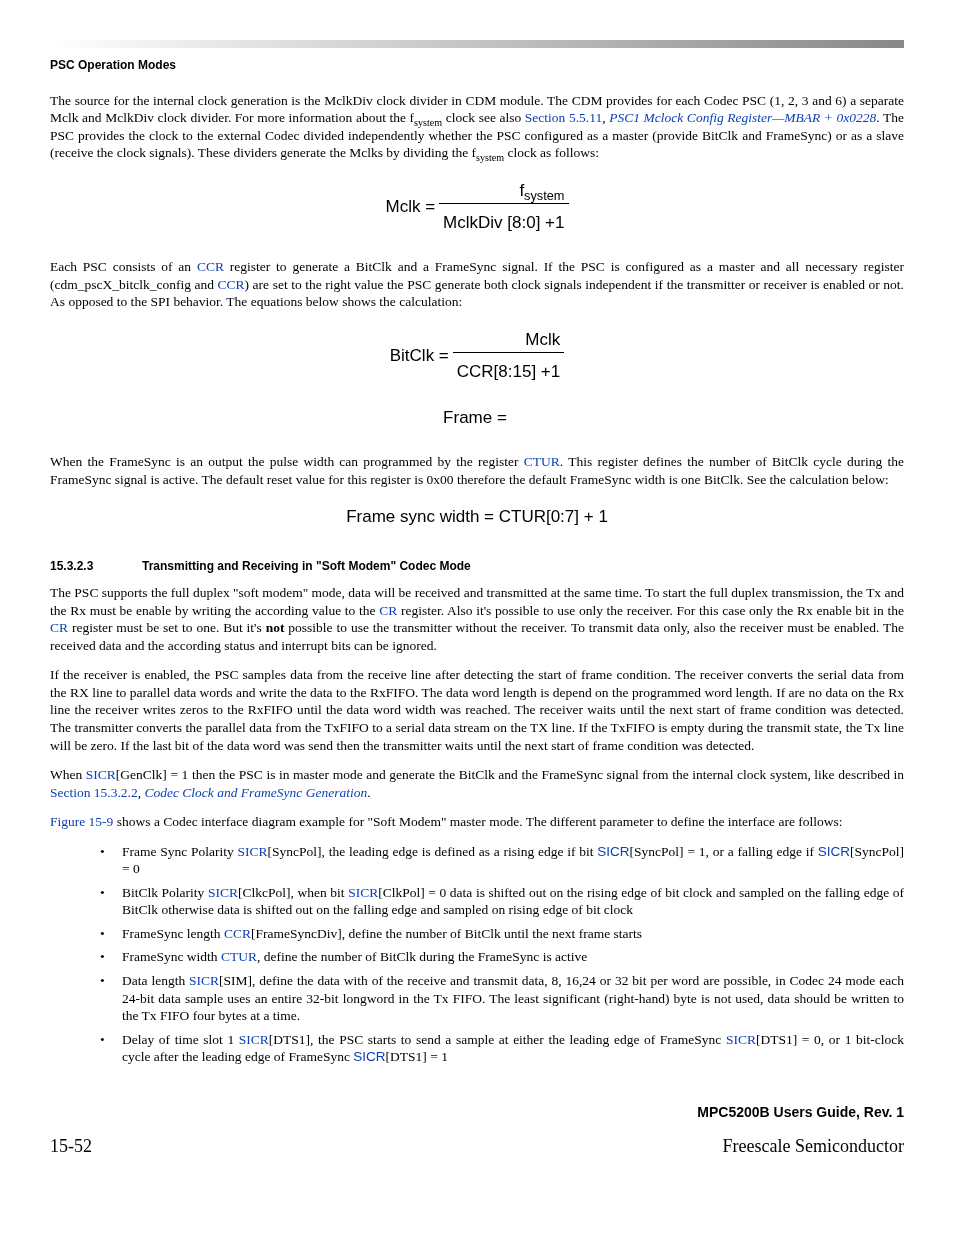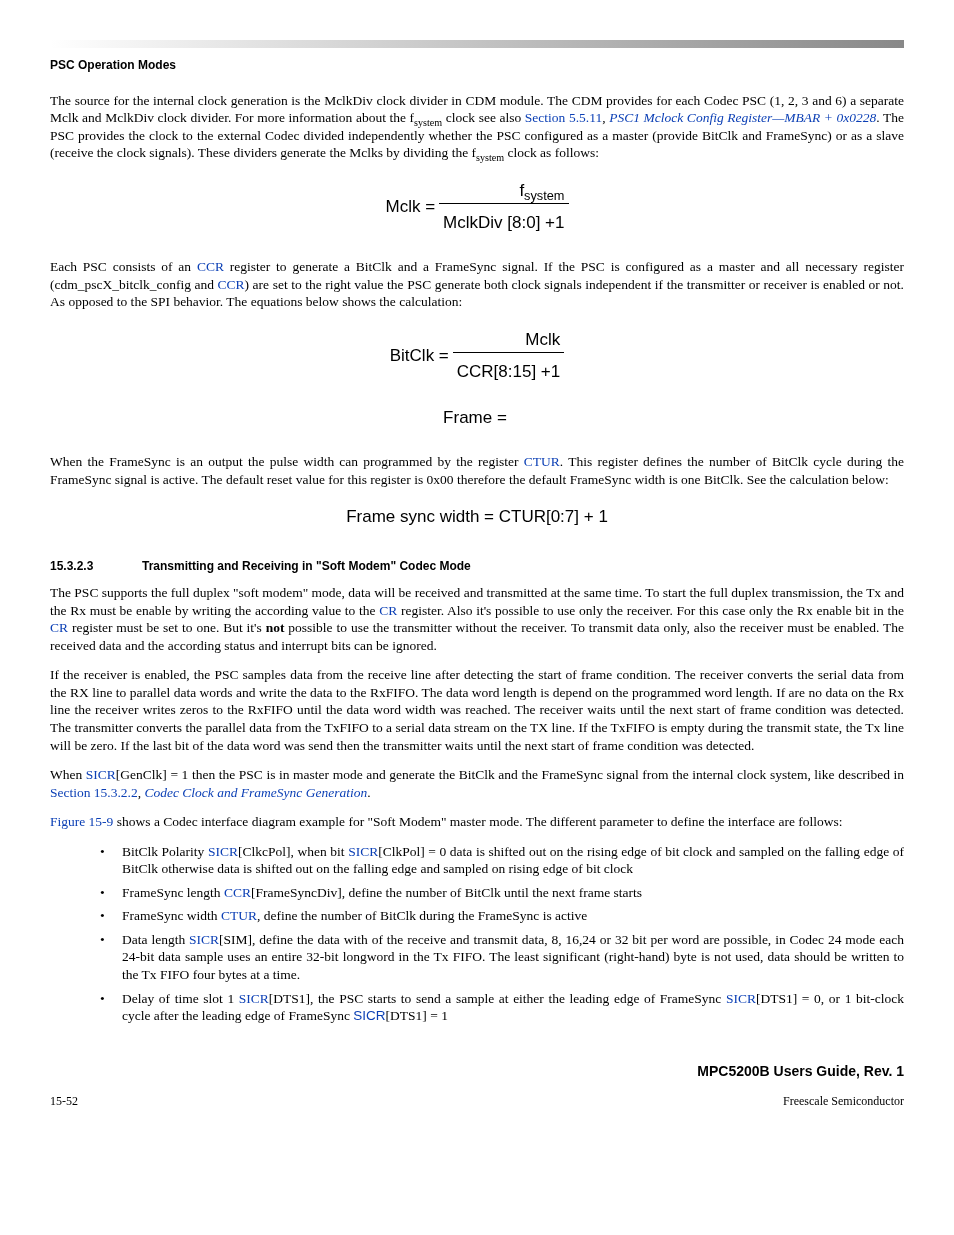--- a/index.html
+++ b/index.html
@@ -81,21 +81,21 @@
   .footer-title {
     font-family: Arial, Helvetica, sans-serif;
     font-weight: bold;
     text-align: right;
     font-size: 14px;
     margin-top: 37px;
   }
   .footer-row {
     display: flex;
     justify-content: space-between;
-    font-size: 12px;
+    font-size: 18px;
     margin-top: 14px;
   }
   .sicr-sans { font-family: Arial, Helvetica, sans-serif; color: #0b3fb5; }
 </style>
 </head>
 <body>
 
 <div class="topbar"></div>
 <div class="running-head">PSC Operation Modes</div>
 
@@ -138,20 +138,23 @@
 <p>
   <span>When </span><a class="link">SICR</a><span>[GenClk] = 1 then the PSC is in master mode and generate the BitClk and the FrameSync signal from the internal clock system, like described in </span><a class="link">Section 15.3.2.2</a><span>, </span><a class="link ital">Codec Clock and FrameSync Generation</a><span>.</span>
 </p>
 
 <p>
   <a class="link">Figure 15-9</a><span> shows a Codec interface diagram example for "Soft Modem" master mode. The different parameter to define the interface are follows:</span>
 </p>
 
 <ul class="bullets">
   <li>
+    <span>Frame Sync Polarity </span><a class="link">SICR</a><span>[SyncPol], the leading edge is defined as a rising edge if bit </span><span class="sicr-sans">SICR</span><span>[SyncPol] = 1, or a falling edge if </span><span class="sicr-sans">SICR</span><span>[SyncPol] = 0</span>
+  </li>
+  <li>
     <span>BitClk Polarity </span><a class="link">SICR</a><span>[ClkcPol], when bit </span><a class="link">SICR</a><span>[ClkPol] = 0 data is shifted out on the rising edge of bit clock and sampled on the falling edge of BitClk otherwise data is shifted out on the falling edge and sampled on rising edge of bit clock</span>
   </li>
   <li>
     <span>FrameSync length </span><a class="link">CCR</a><span>[FrameSyncDiv], define the number of BitClk until the next frame starts</span>
   </li>
   <li>
     <span>FrameSync width </span><a class="link">CTUR</a><span>, define the number of BitClk during the FrameSync is active</span>
   </li>
   <li>
     <span>Data length </span><a class="link">SICR</a><span>[SIM], define the data with of the receive and transmit data, 8, 16,24 or 32 bit per word are possible, in Codec 24 mode each 24-bit data sample uses an entire 32-bit longword in the Tx FIFO. The least significant (right-hand) byte is not used, data should be written to the Tx FIFO four bytes at a time.</span>

